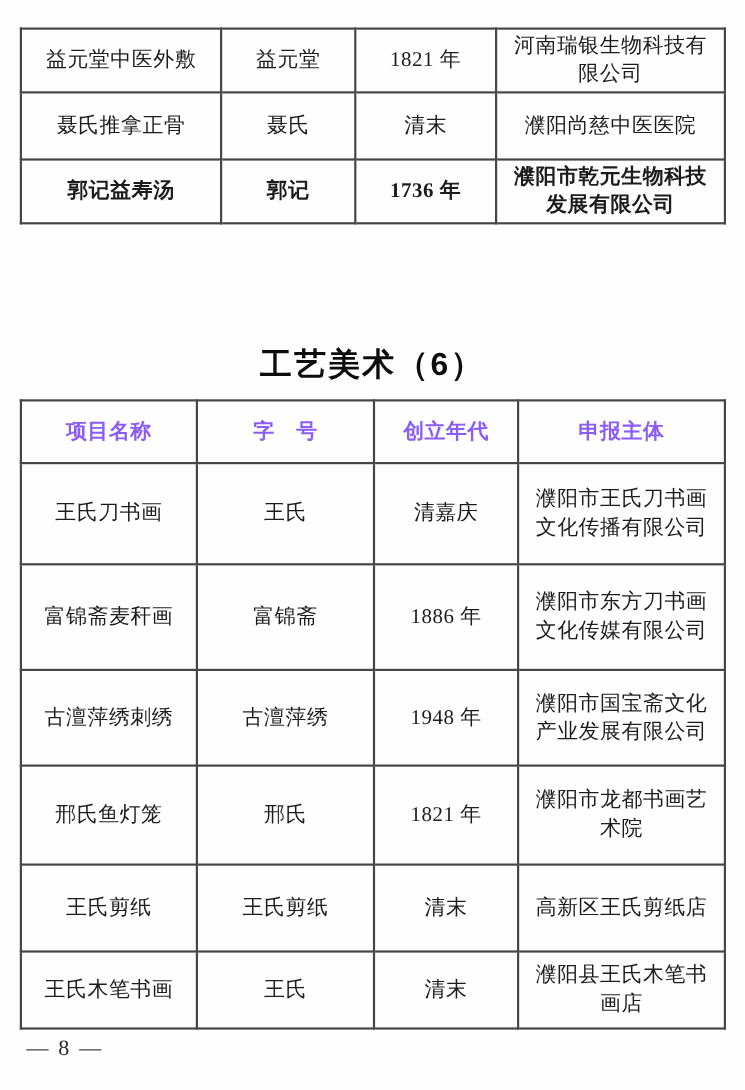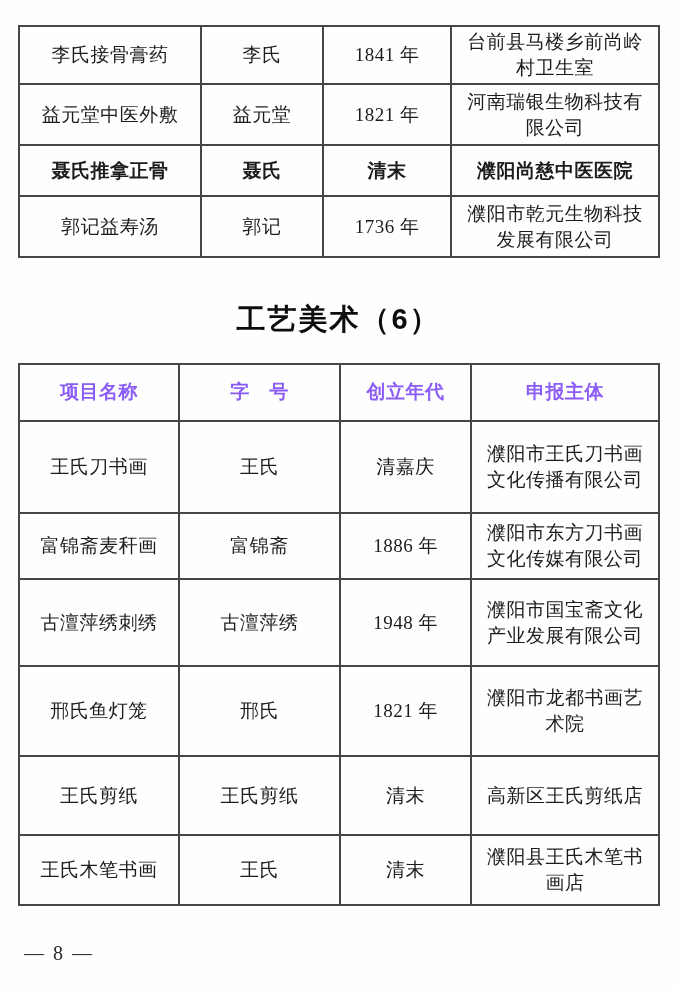--- a/index.html
+++ b/index.html
@@ -45,41 +45,41 @@
   .t1 .c3 { width: 128px; }
   .t1 .c4 { width: 208px; }
   .t1 tbody tr:nth-of-type(1) { height: 57px; }
   .t1 tbody tr:nth-of-type(2) { height: 61px; }
   .t1 tbody tr:nth-of-type(3) { height: 51px; font-weight: bold; }
   .t1 tbody tr:nth-of-type(4) { height: 61px; }
 
   
   .heading {
     position: absolute;
-    top: 300px;
+    top: 312px;
     left: 0;
     width: 677px;
     margin: 0;
     text-align: center;
     font-family: "Liberation Sans", "DejaVu Sans", sans-serif;
     font-weight: bold;
     font-size: 29px;
     letter-spacing: 2px;
     color: #0d0d0d;
   }
 
   
   .t2 { top: 363px; }
   .t2 .c1 { width: 160px; }
   .t2 .c2 { width: 161px; }
   .t2 .c3 { width: 131px; }
   .t2 .c4 { width: 188px; }
   .t2 thead tr { height: 57px; }
   .t2 tbody tr:nth-of-type(1) { height: 92px; }
-  .t2 tbody tr:nth-of-type(2) { height: 66px; padding-left: 44px; }
+  .t2 tbody tr:nth-of-type(2) { height: 96px; padding-left: 44px; }
   .t2 tbody tr:nth-of-type(3) { height: 87px; }
   .t2 tbody tr:nth-of-type(4) { height: 90px; }
   .t2 tbody tr:nth-of-type(5) { height: 79px; margin-left: 48px; }
   .t2 tbody tr:nth-of-type(6) { height: 70px; }
 
   .footer {
     position: absolute;
     top: 942px;
     left: 24px;
     font-size: 20px;
@@ -94,26 +94,20 @@
 
   <table class="t t1">
     <colgroup>
       <col class="c1">
         <col class="c2">
         <col class="c3">
         <col class="c4">
     </colgroup>
     <tbody>
 
-        <tr>
-          <td>李氏接骨膏药</td>
-          <td>李氏</td>
-          <td>1841 年</td>
-          <td>台前县马楼乡前尚岭村卫生室</td>
-        </tr>
 
         <tr>
           <td>益元堂中医外敷</td>
           <td>益元堂</td>
           <td>1821 年</td>
           <td>河南瑞银生物科技有限公司</td>
         </tr>
 
         <tr>
           <td>聂氏推拿正骨</td>

